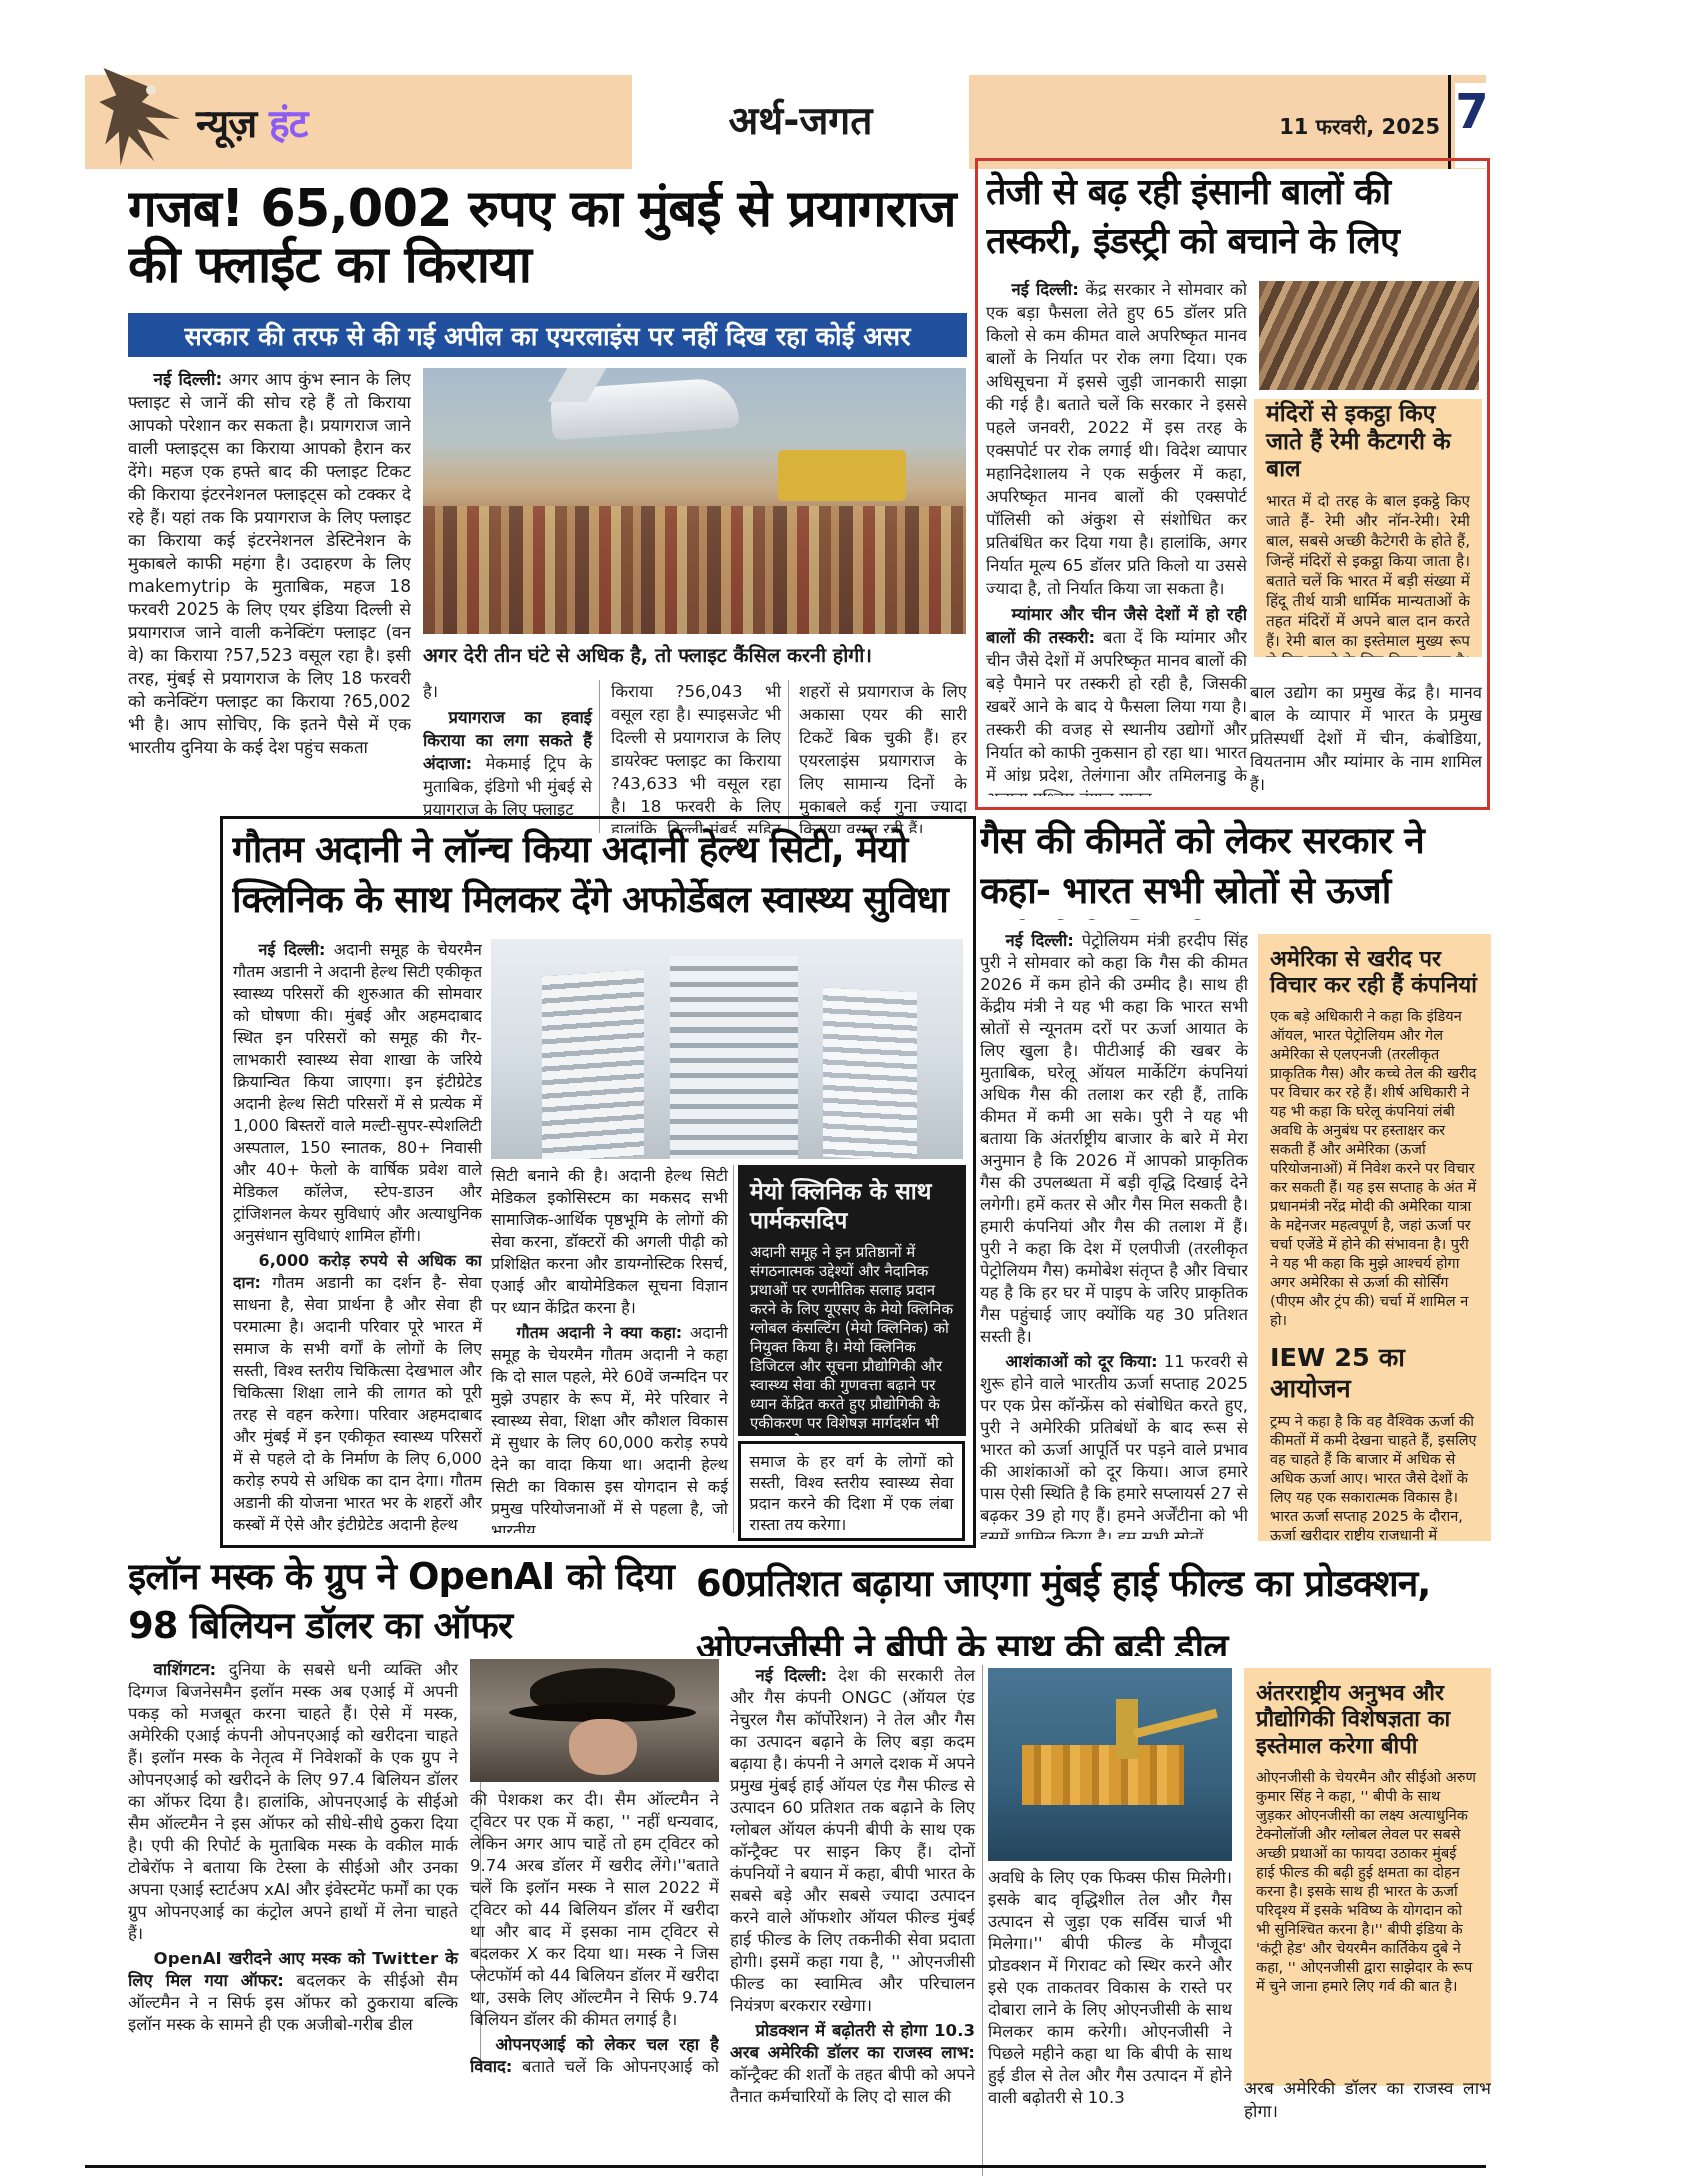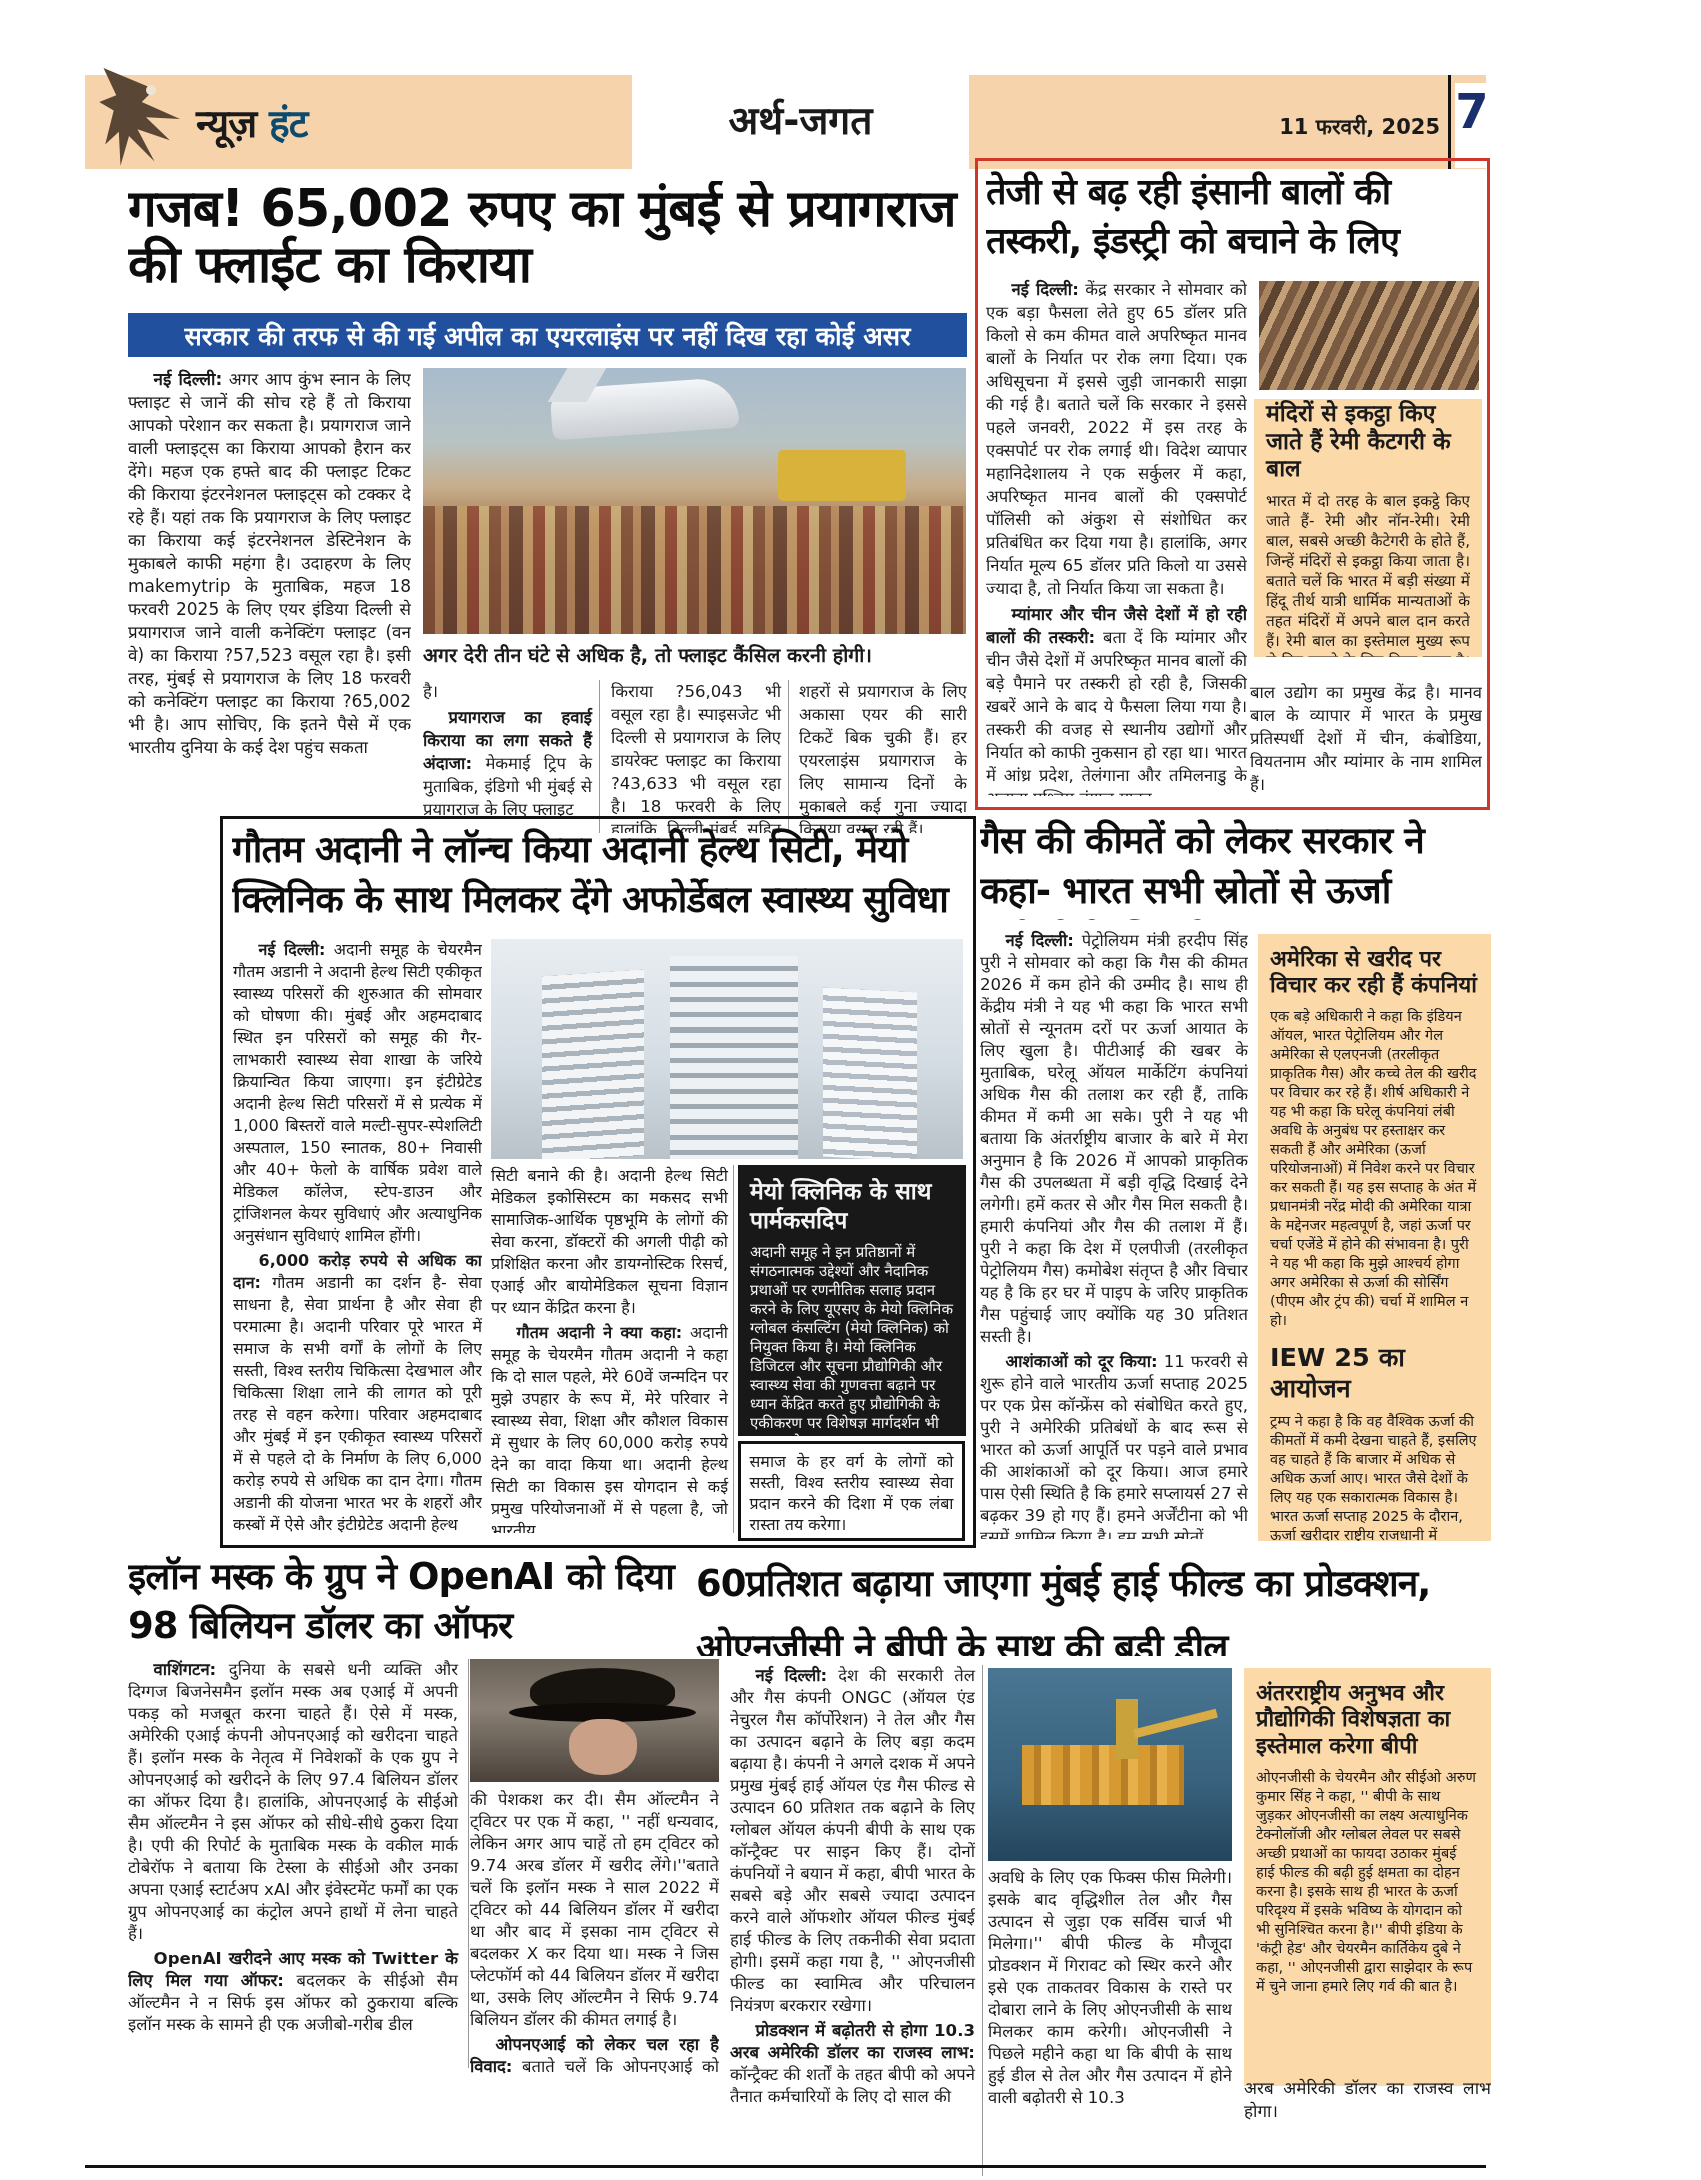--- a/index.html
+++ b/index.html
@@ -2,21 +2,21 @@
 <html style="font-size:13.6px"><head>
 <meta charset="utf-8">
 <style>
   html,body{margin:0;padding:0;background:#e8e8e4;}
   #page{position:relative;width:1702px;height:2181px;background:#ffffff;
         font-family:"DejaVu Sans",sans-serif;color:#1a1a1a;overflow:hidden;}
   .abs{position:absolute;}
   
   .masthead-bar{background:#f6d3ab;}
   .brand{font-size:39px;font-weight:800;letter-spacing:-0.9px;}
-  .brand .second{color:#0c4a6e;}
+  .brand .second{color:#8b5cf6;}
   .section-label{font-size:39px;font-weight:800;}
   .issue-date{font-size:21px;font-weight:700;}
   .page-num{font-size:48px;font-weight:800;color:#1b2f6e;}
   
   .headline{font-weight:800;color:#0d0d0d;letter-spacing:-0.9px;overflow:hidden;}
   .subbar{background:#20509e;color:#ffffff;font-weight:700;display:flex;align-items:center;justify-content:center;overflow:hidden;}
   .col{text-align:justify;overflow:hidden;}
   .col p{margin:0 0 3.4px 0;text-indent:25.6px;}
   .lead{font-weight:800;}
   .caption{font-weight:700;}
@@ -136,21 +136,21 @@
 
   <div class="abs orange-box" style="left:1258px;top:934px;width:209px;height:583px;padding:12px 12px;">
     <h3 style="font-size:22px;">अमेरिका से खरीद पर विचार कर रही हैं कंपनियां</h3>
     <div style="font-size:14.5px;line-height:19px;">एक बड़े अधिकारी ने कहा कि इंडियन ऑयल, भारत पेट्रोलियम और गेल अमेरिका से एलएनजी (तरलीकृत प्राकृतिक गैस) और कच्चे तेल की खरीद पर विचार कर रहे हैं। शीर्ष अधिकारी ने यह भी कहा कि घरेलू कंपनियां लंबी अवधि के अनुबंध पर हस्ताक्षर कर सकती हैं और अमेरिका (ऊर्जा परियोजनाओं) में निवेश करने पर विचार कर सकती हैं। यह इस सप्ताह के अंत में प्रधानमंत्री नरेंद्र मोदी की अमेरिका यात्रा के मद्देनजर महत्वपूर्ण है, जहां ऊर्जा पर चर्चा एजेंडे में होने की संभावना है। पुरी ने यह भी कहा कि मुझे आश्चर्य होगा अगर अमेरिका से ऊर्जा की सोर्सिंग (पीएम और ट्रंप की) चर्चा में शामिल न हो।</div>
     <h3 style="font-size:25.6px;margin-top:12px;">IEW 25 का आयोजन</h3>
     <div style="font-size:14.5px;line-height:19px;">ट्रम्प ने कहा है कि वह वैश्विक ऊर्जा की कीमतों में कमी देखना चाहते हैं, इसलिए वह चाहते हैं कि बाजार में अधिक से अधिक ऊर्जा आए। भारत जैसे देशों के लिए यह एक सकारात्मक विकास है। भारत ऊर्जा सप्ताह 2025 के दौरान, ऊर्जा खरीदार राष्ट्रीय राजधानी में उत्पादकों के साथ बैठकें करेंगे। पुरी ने कहा कि IEW 25 अपने पिछले दो संस्करणों की तुलना में और भी बड़ा, अधिक विविध और अधिक प्रभावशाली होने वाला है।</div>
   </div>
 
   <div class="abs headline" style="left:128px;top:1552px;width:592px;height:102px;font-size:37px;line-height:49px;">इलॉन मस्क के ग्रुप ने OpenAI को दिया 98 बिलियन डॉलर का ऑफर</div>
 
-  <div class="abs col" style="left:128px;top:1659px;width:330px;height:409px;font-size:16.6px;line-height:22px;border-right:0.9px solid #999;padding-right:10px;">
+  <div class="abs col" style="left:128px;top:1659px;width:330px;height:409px;font-size:16.6px;line-height:22px;border-right:0.9px solid #999;padding-right:22px;">
     <p><span class="lead">वाशिंगटन:</span> <span>दुनिया के सबसे धनी व्यक्ति और दिग्गज बिजनेसमैन इलॉन मस्क अब एआई में अपनी पकड़ को मजबूत करना चाहते हैं। ऐसे में मस्क, अमेरिकी एआई कंपनी ओपनएआई को खरीदना चाहते हैं। इलॉन मस्क के नेतृत्व में निवेशकों के एक ग्रुप ने ओपनएआई को खरीदने के लिए 97.4 बिलियन डॉलर का ऑफर दिया है। हालांकि, ओपनएआई के सीईओ सैम ऑल्टमैन ने इस ऑफर को सीधे-सीधे ठुकरा दिया है। एपी की रिपोर्ट के मुताबिक मस्क के वकील मार्क टोबेरॉफ ने बताया कि टेस्ला के सीईओ और उनका अपना एआई स्टार्टअप xAI और इंवेस्टमेंट फर्मों का एक ग्रुप ओपनएआई का कंट्रोल अपने हाथों में लेना चाहते हैं।</span></p>
     <p><span class="lead">OpenAI खरीदने आए मस्क को Twitter के लिए मिल गया ऑफर:</span> <span>बदलकर के सीईओ सैम ऑल्टमैन ने न सिर्फ इस ऑफर को ठुकराया बल्कि इलॉन मस्क के सामने ही एक अजीबो-गरीब डील</span></p>
   </div>
 
   <div class="abs photo" style="left:470px;top:1659px;width:249px;height:123px;background:linear-gradient(180deg,#6b6258 0%,#8a8075 40%,#4a423a 100%);">
     <div style="position:absolute;left:60px;top:8.5px;width:145px;height:46px;background:#17130f;border-radius:50% 50% 40% 40%;"></div>
     <div style="position:absolute;left:39px;top:44px;width:187px;height:19px;background:#0e0b08;border-radius:50%;"></div>
     <div style="position:absolute;left:99px;top:60px;width:68px;height:56px;background:#caa186;border-radius:42% 42% 48% 48%;"></div>
   </div>
 

